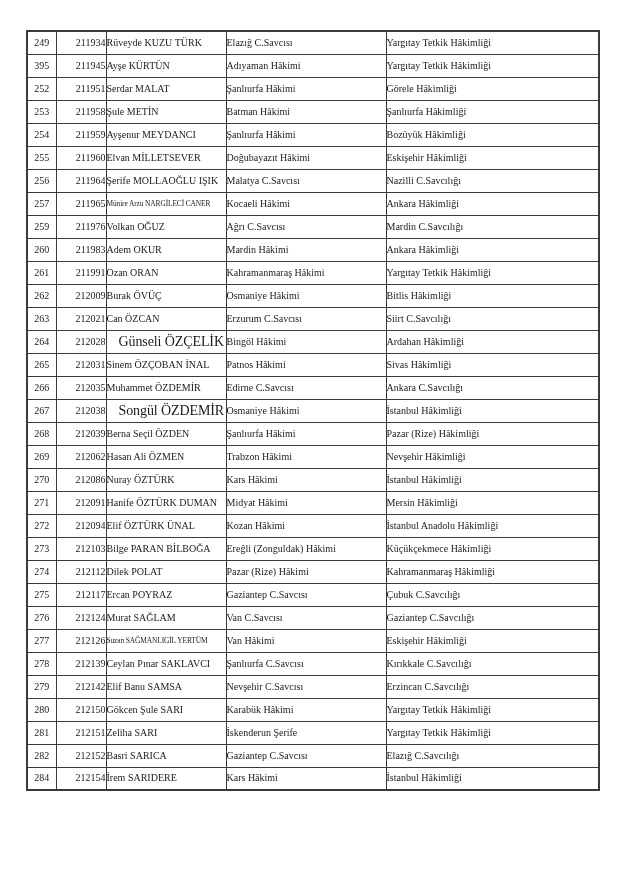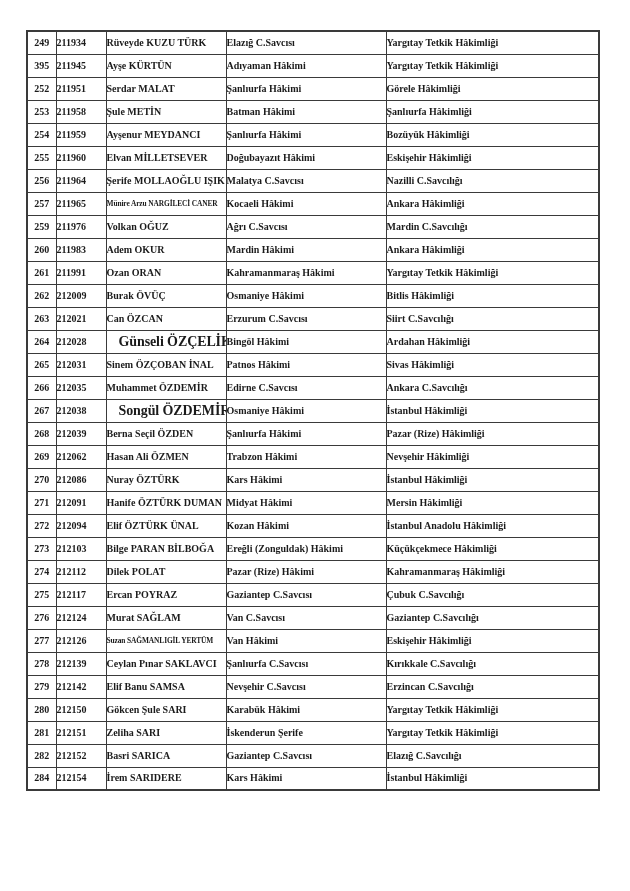--- a/index.html
+++ b/index.html
@@ -12,21 +12,20 @@
     margin: 0; padding: 0;
     width: 630px; height: 891px;
     background: var(--bg);
     overflow: hidden;
     font-family: "Liberation Serif", "DejaVu Serif", serif;
   }
   .page {
     position: relative;
     width: 630px; height: 689px;
     background: var(--bg);
-    font-weight: bold;
   }
   table.assign-table {
     position: absolute;
     left: 26px; top: 30px;
     width: 572px;
     border-collapse: collapse;
     table-layout: fixed;
     border: 2px solid var(--border);
   }
   table.assign-table tr { height: 23px; }
@@ -34,21 +33,21 @@
     border: 1px solid var(--border);
     padding: 0;
     font-size: 10px;
     color: var(--text);
     white-space: nowrap;
     overflow: hidden;
     vertical-align: middle;
     line-height: 1;
   }
   td.c-no  { text-align: center; }
-  td.c-reg { text-align: left; }
+  td.c-reg { text-align: right; }
   td.c-name, td.c-cur, td.c-new { padding-left: 4px; }
   td.c-name.squeeze  { font-size: 14px; letter-spacing: -0.1px; padding-left: 12px; }
   td.c-name.condensed{ font-size: 7.4px; letter-spacing: -0.1px; }
 </style>
 </head>
 <body>
 
 <div class="page">
   <table class="assign-table">
     <colgroup>

